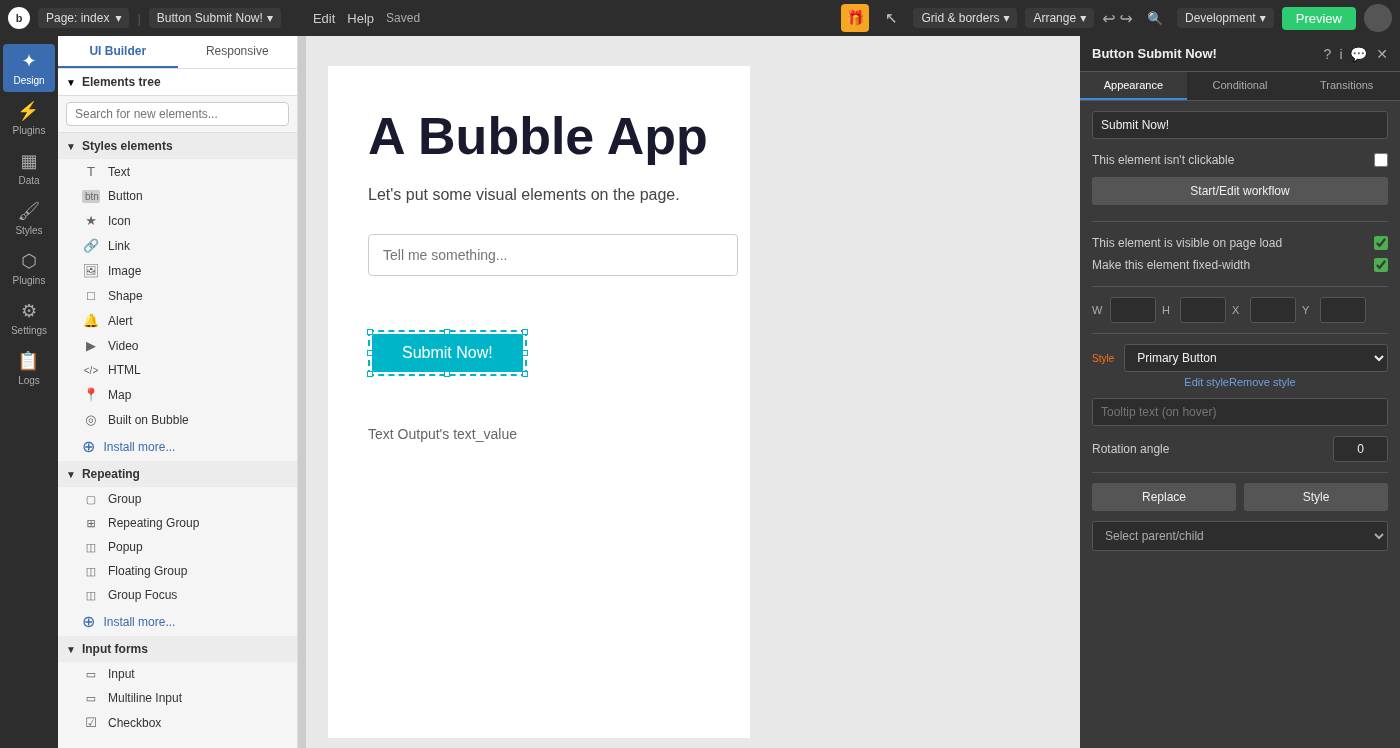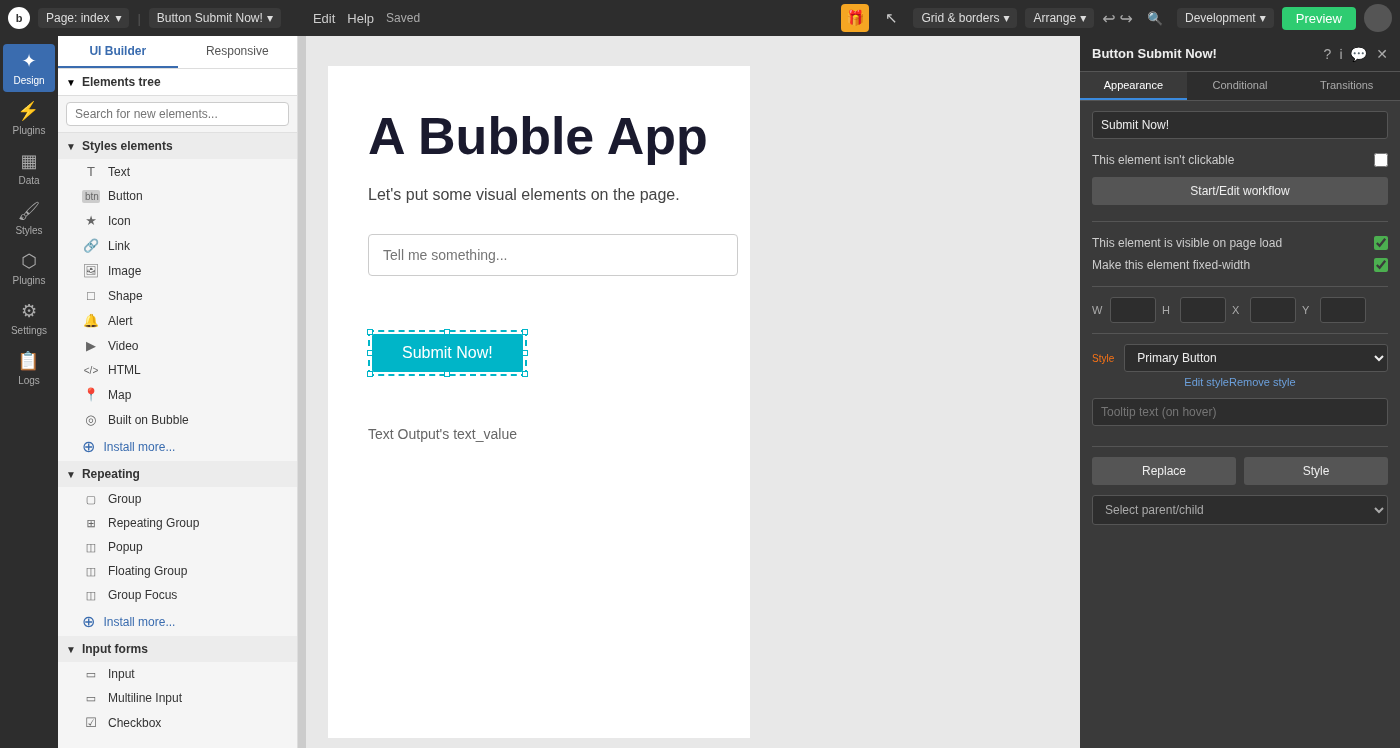--- a/index.html
+++ b/index.html
@@ -395,20 +395,24 @@
       </div>
       <div class="style-links">
         <span class="style-link">Edit style</span>
         <span class="style-link">Remove style</span>
       </div>
 
       
       <input type="text" class="tooltip-input" placeholder="Tooltip text (on hover)" style="">
 
       
+      <div class="rotation-row">
+        <span class="rotation-label">Rotation angle</span>
+        <input type="text" class="rotation-input" value="0" style="">
+      </div>
 
       <div class="divider"></div>
 
       
       <div class="bottom-buttons">
         <button class="bottom-btn">Replace</button>
         <button class="bottom-btn">Style</button>
       </div>
 
       

